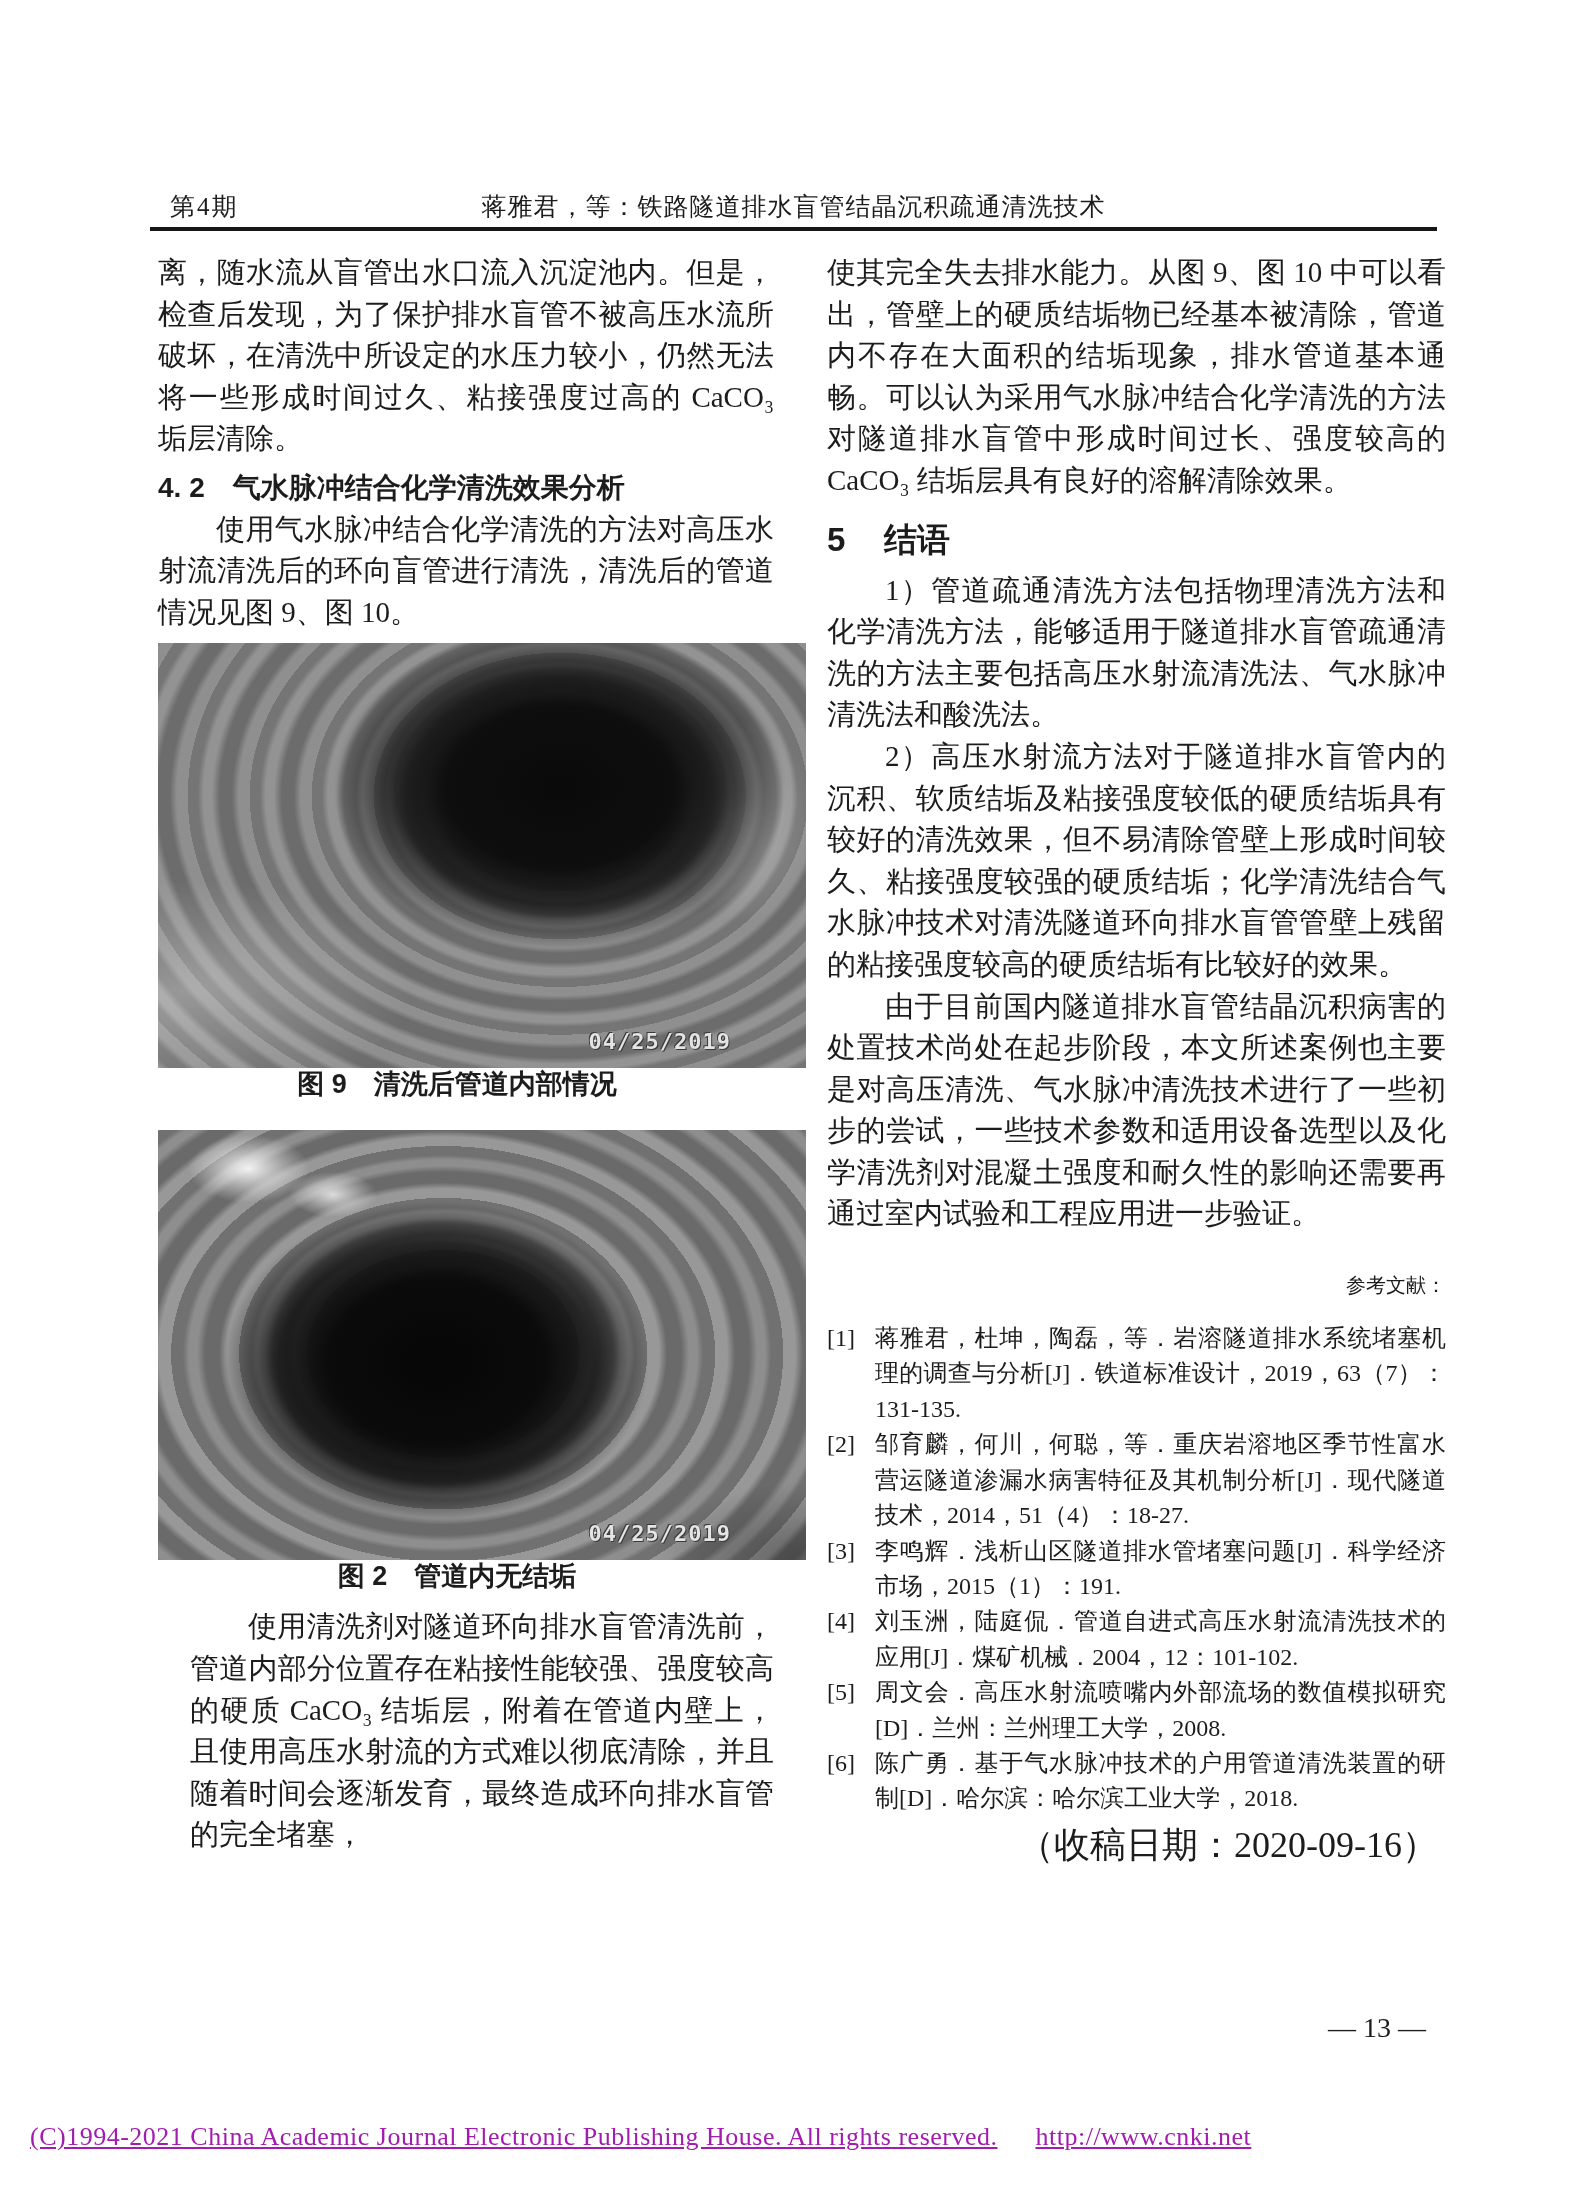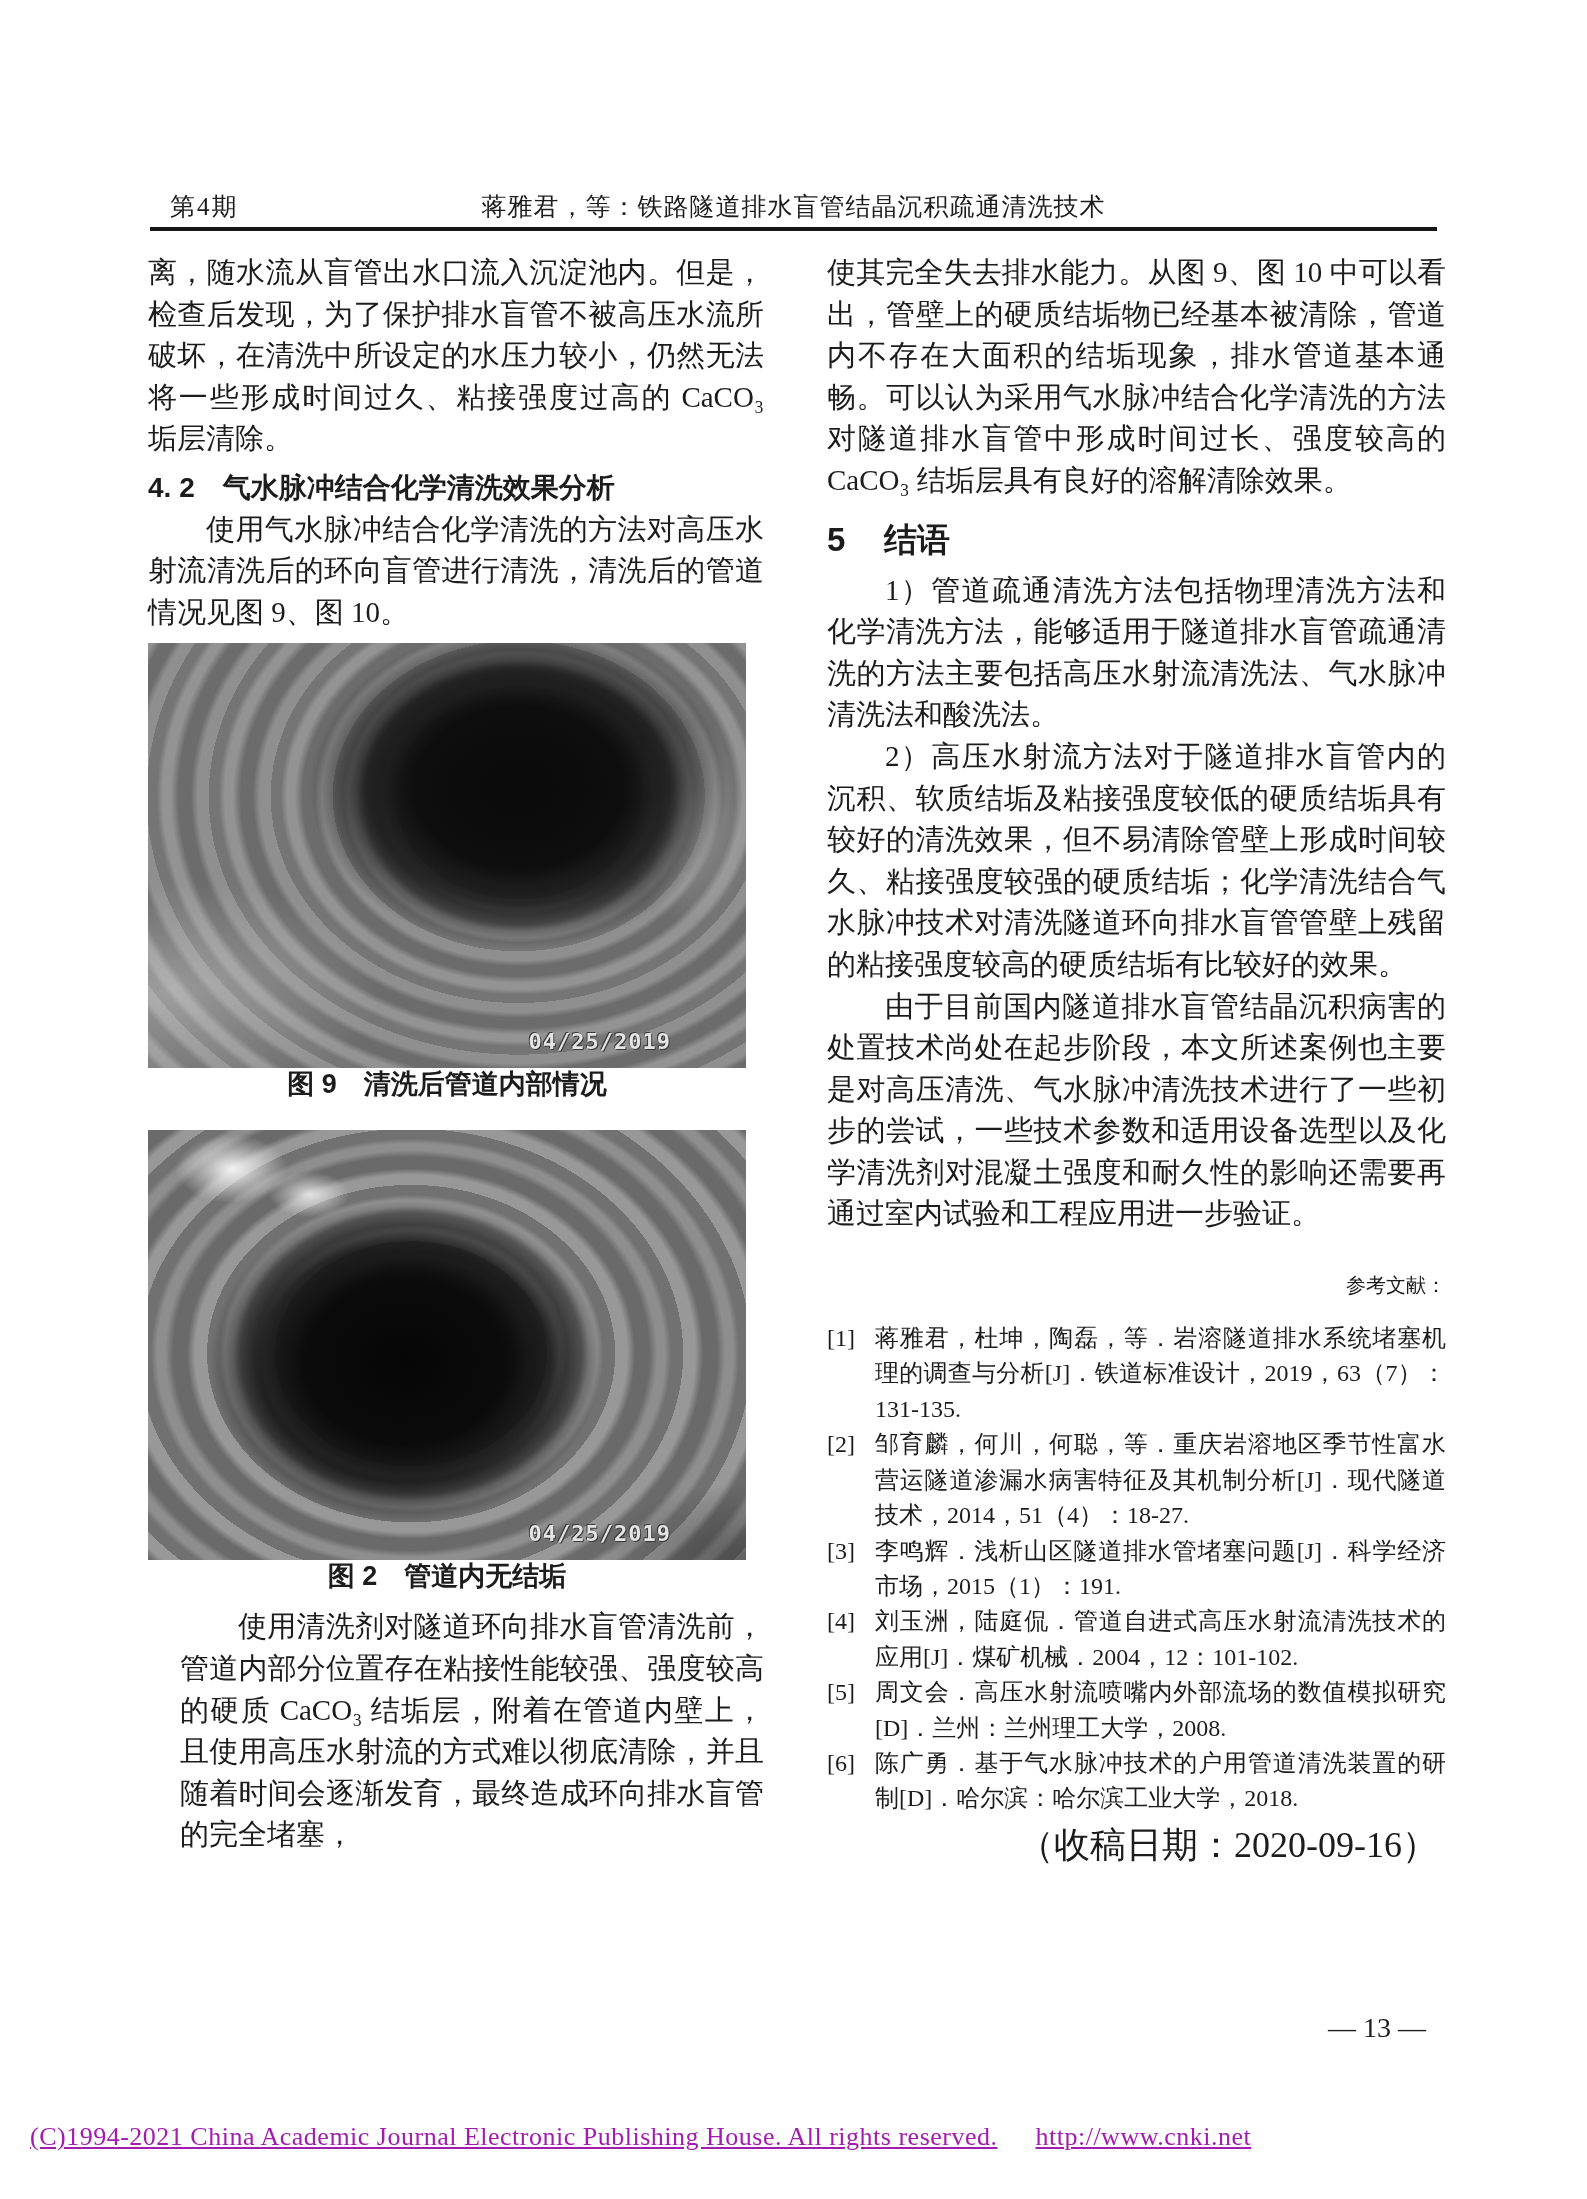--- a/index.html
+++ b/index.html
@@ -33,21 +33,21 @@
   }
 
   
   .col {
     position: absolute;
     top: 252px;
     font-size: 29px;
     line-height: 41.6px;
     text-align: justify;
   }
-  .col-left  { left: 148px; width: 616px; }
+  .col-left  { left: 158px; width: 616px; }
   .col-right { left: 827px; width: 619px; }
 
   p.body-text { margin: 0; }
   .indent { text-indent: 58px; }
 
   .sub-heading {
     margin: 7px 0 0 0;
     font-size: 28px;
     line-height: 41.6px;
     font-weight: bold;
@@ -64,21 +64,21 @@
     text-align: left;
   }
   .section-heading .h-num { display: inline-block; width: 57px; }
   .after-heading { margin-top: 24px; }
 
   
   .fig { margin: 10px 0 0 0; width: 598px; }
   .fig-10 { margin-top: 30px; }
   .pipe-photo {
     position: relative;
-    width: 598px;
+    width: 648px;
     height: 425px;
     overflow: hidden;
   }
   .pipe-photo-9 {
     background:
       radial-gradient(ellipse 46% 50% at 62% 34%, #0a0a0a 0%, #0e0e0e 38%, rgba(22,22,22,0.85) 55%, rgba(70,70,70,0) 76%),
       radial-gradient(ellipse 60% 45% at 4% 82%, rgba(225,225,225,0.38), rgba(225,225,225,0) 58%),
       radial-gradient(ellipse 16% 34% at 90% 42%, rgba(235,235,235,0.30), rgba(235,235,235,0) 70%),
       repeating-radial-gradient(ellipse 92% 108% at 62% 36%, #8f8f8f 0 11px, #6c6c6c 18px 30px, #939393 38px 46px, #757575 52px 62px),
       #7d7d7d;

